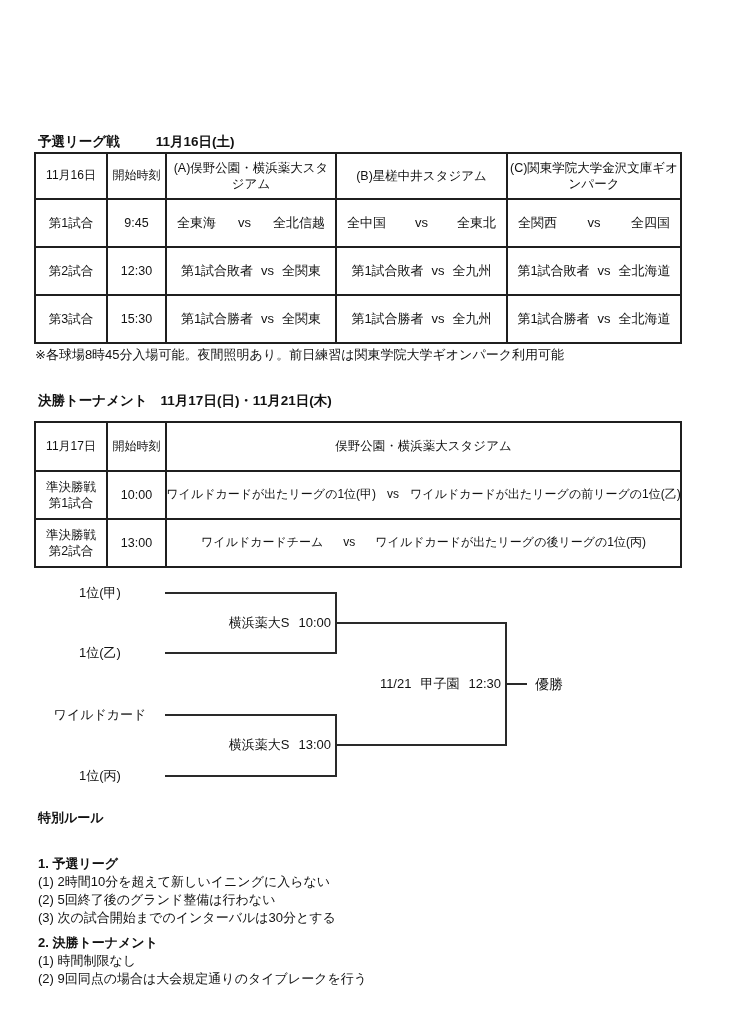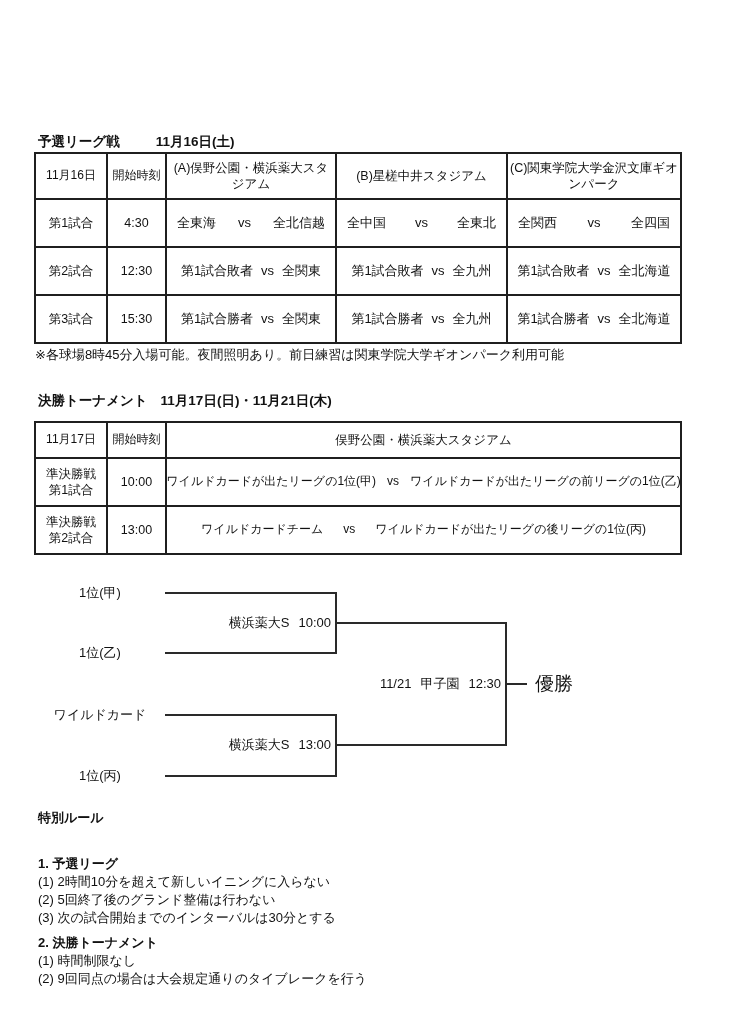--- a/index.html
+++ b/index.html
@@ -46,21 +46,21 @@
   table.sched td {
     border: 2px solid #1f1f1f;
     text-align: center;
     vertical-align: middle;
     padding: 1px 2px;
     line-height: 1.32;
     overflow: hidden;
   }
   table.prelim tr.hdr   { height: 46px; padding-left: 30px; }
   table.prelim tr.body  { height: 48px; }
-  table.finaltbl tr.hdr { height: 36px; border-radius: 10px; }
+  table.finaltbl tr.hdr { height: 49px; border-radius: 10px; }
   table.finaltbl tr.body{ height: 48px; }
   td.small { font-size: 12px; }
   .game-cell { white-space: pre-line; }
 
   .match { display: flex; align-items: center; white-space: nowrap; font-size: 13px; }
   .match.spread { justify-content: space-between; padding: 0 8px; }
   .match.tight  { justify-content: center; gap: 8px; }
   .match.wide1  { justify-content: center; gap: 11px; font-size: 12px; }
   .match.wide2  { justify-content: center; gap: 20px; font-size: 12px; }
 
@@ -81,21 +81,21 @@
   }
   .bracket-label {
     position: absolute;
     display: flex; justify-content: flex-end; align-items: center;
     gap: 9px;
     font-size: 13px; line-height: 18px;
     white-space: nowrap;
   }
   .champion {
     position: absolute;
-    font-size: 19px; line-height: 18px;
+    font-size: 14px; line-height: 18px;
   }
 
   .rules { position: absolute; left: 38px; top: 809px; width: 660px; font-size: 13px; line-height: 18px; }
   .rules-heading { font-weight: bold; margin-bottom: 28px; }
   .rule-title { font-weight: bold; }
   .rule-sec2 { margin-top: 7px; }
 </style>
 </head>
 <body>
 
@@ -118,21 +118,21 @@
     <tbody>
         <tr class="hdr">
       <td class="small">11月16日</td>
       <td class="small">開始時刻</td>
       <td>(A)俣野公園・横浜薬大スタジアム</td>
       <td>(B)星槎中井スタジアム</td>
       <td>(C)関東学院大学金沢文庫ギオンパーク</td>
     </tr>
     <tr class="body">
       <td>第1試合</td>
-      <td>4:30</td>
+      <td>9:45</td>
       <td>
             <div class="match spread">
         <span>全東海</span>
         <span>vs</span>
         <span>全北信越</span>
       </div>
           </td>
       <td>
             <div class="match spread">
         <span>全中国</span>

